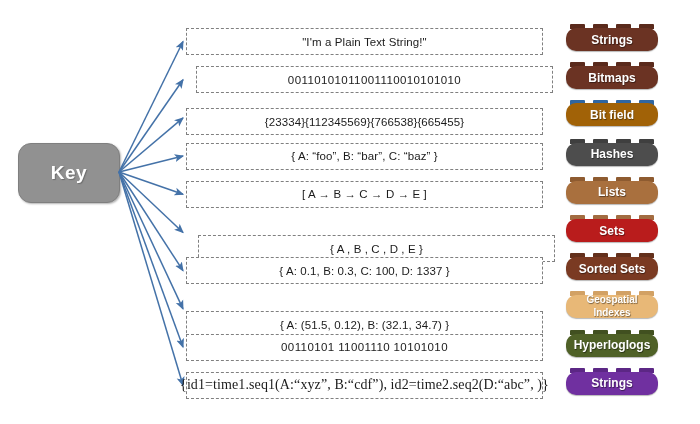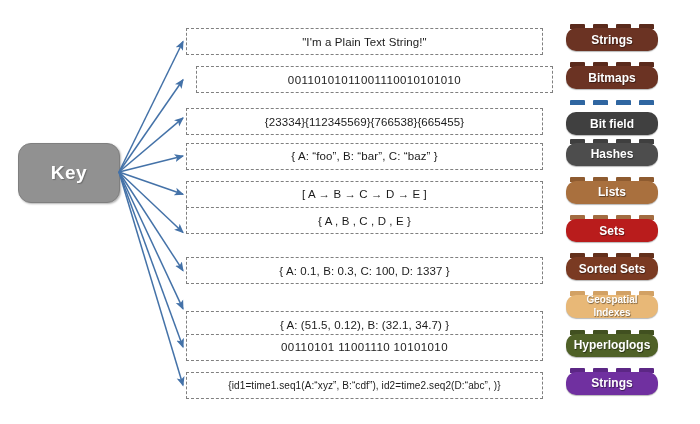--- a/index.html
+++ b/index.html
@@ -68,21 +68,22 @@
   .value-text {
     font-size: 11.5px;
     color: #1b1b1b;
     white-space: nowrap;
     letter-spacing: 0.1px;
   }
   .value-text.mono-bits {
     letter-spacing: 0.4px;
   }
   .value-text.small {
-    font-size: 10px;
+    font-size: 14px;
+    font-family: Liberation Serif, serif;
   }
 
   
   .brick {
     position: absolute;
     left: 566px;
     width: 92px;
     height: 23px;
     border-radius: 10px;
     box-sizing: border-box;
@@ -175,21 +176,21 @@
       </div>
       <div class="value-box" style="top: 108px;">
         <span class="value-text">{23334}{112345569}{766538}{665455}</span>
       </div>
       <div class="studs" style="top: 100.4px;">
         <div class="stud" style="background: rgb(47, 102, 161);"></div>
         <div class="stud" style="background: rgb(47, 102, 161);"></div>
         <div class="stud" style="background: rgb(47, 102, 161);"></div>
         <div class="stud" style="background: rgb(47, 102, 161);"></div>
       </div>
-      <div class="brick" style="top: 112px; background: #404040;">
+      <div class="brick" style="top: 103px; background: #a16207;">
         <span class="brick-label">Bit field</span>
       </div>
       <div class="value-box" style="top: 142.6px;">
         <span class="value-text">{ A: “foo”, B: “bar”, C: “baz”  }</span>
       </div>
       <div class="studs" style="top: 138.6px;">
         <div class="stud" style="background: rgb(63, 63, 63);"></div>
         <div class="stud" style="background: rgb(63, 63, 63);"></div>
         <div class="stud" style="background: rgb(63, 63, 63);"></div>
         <div class="stud" style="background: rgb(63, 63, 63);"></div>
@@ -202,21 +203,21 @@
       </div>
       <div class="studs" style="top: 176.8px;">
         <div class="stud" style="background: rgb(142, 91, 48);"></div>
         <div class="stud" style="background: rgb(142, 91, 48);"></div>
         <div class="stud" style="background: rgb(142, 91, 48);"></div>
         <div class="stud" style="background: rgb(142, 91, 48);"></div>
       </div>
       <div class="brick" style="top: 180.8px; background: rgb(169, 112, 62);">
         <span class="brick-label">Lists</span>
       </div>
-      <div class="value-box" style="top: 207px;">
+      <div class="value-box" style="top: 235px; margin-left: 12px;">
         <span class="value-text">{  A , B , C , D , E  }</span>
       </div>
       <div class="studs" style="top: 215px;">
         <div class="stud" style="background: rgb(162, 108, 65);"></div>
         <div class="stud" style="background: rgb(162, 108, 65);"></div>
         <div class="stud" style="background: rgb(162, 108, 65);"></div>
         <div class="stud" style="background: rgb(162, 108, 65);"></div>
       </div>
       <div class="brick" style="top: 219px; background: #b91c1c;">
         <span class="brick-label">Sets</span>

